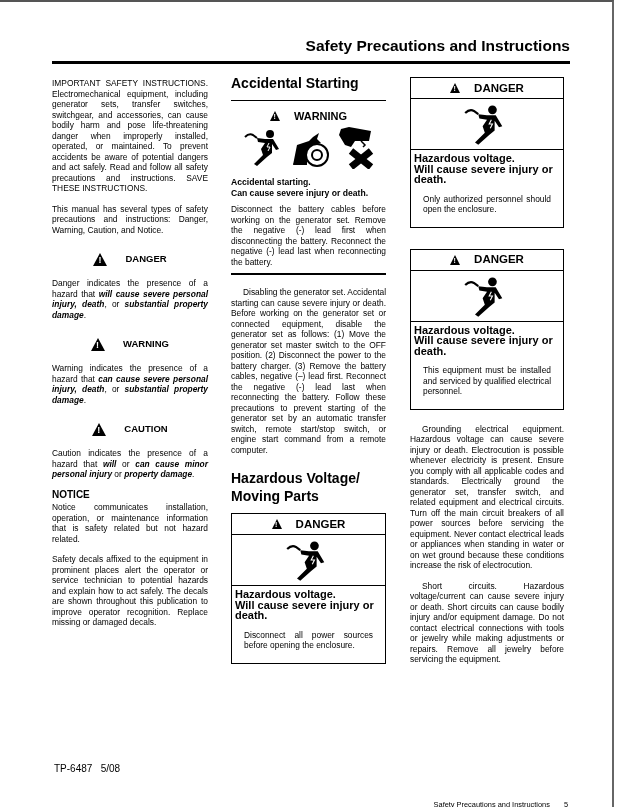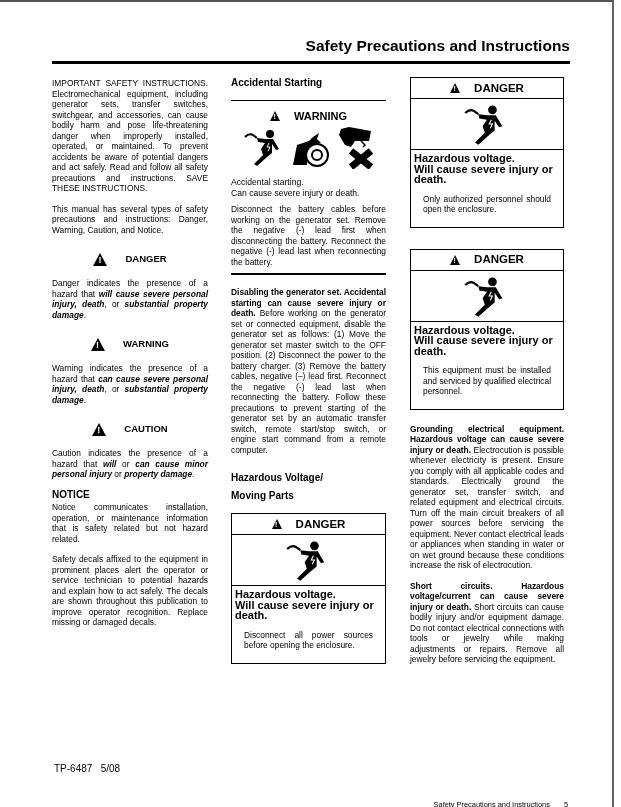--- a/index.html
+++ b/index.html
@@ -35,23 +35,23 @@
     display: inline-block; width: 0; height: 0; position: relative;
     border-left: 7px solid transparent; border-right: 7px solid transparent;
     border-bottom: 13px solid #000; margin-right: 18px;
   }
   .sig-head .tri::after {
     content: "!"; position: absolute; left: -2px; top: 2px; color: #fff;
     font-size: 9px; font-weight: bold; line-height: 10px;
   }
   .notice-head { font-weight: bold; font-size: 10px; margin: 6px 0 2px 0; }
   .bi { font-weight: bold; font-style: italic; }
-  .b { font-weight: normal; }
-
-  .sec-title { font-size: 10px; font-weight: bold; line-height: 18px; margin: 0; }
+  .b { font-weight: bold; }
+
+  .sec-title { font-size: 14px; font-weight: bold; line-height: 18px; margin: 0; }
   .rule { height: 1px; background: #000; margin: 8px 0 0 0; }
   .rule-thick { height: 2px; background: #000; }
 
   .warn-block { }
   .warn-label {
     display: flex; align-items: center; justify-content: center;
     font-weight: bold; font-size: 11px; margin-top: 8px; height: 14px;
   }
   .warn-label .mini-tri {
     display: inline-block; width: 0; height: 0; position: relative;
@@ -77,21 +77,21 @@
   }
   .box-head .mini-tri::after {
     content: "!"; position: absolute; left: -1.5px; top: 2px; color: #fff;
     font-size: 7px; font-weight: bold; line-height: 8px;
   }
   .box-picto { height: 50px; display: flex; justify-content: center; align-items: center; border-bottom: 1px solid #000; }
   .box-body { padding: 3px 3px 3px 3px; }
   .box-body .hz { font-weight: bold; font-size: 11px; line-height: 10.5px; margin: 0 0 5px 0; text-align: left; }
   .box-body p { margin: 9px; }
 
-  .lead-b { font-weight: bold; }
+  .lead-b { font-weight: normal; margin-left: 12px; }
   .footer-left { position: absolute; left: 54px; top: 763px; font-size: 10px; }
   .footer-right { position: absolute; right: 53px; top: 800px; font-size: 7.4px; }
   .footer-right .pg { margin-left: 14px; }
 </style>
 </head>
 <body>
 
 <div class="frame"></div>
 
 <div class="page-title">Safety Precautions and Instructions</div>

